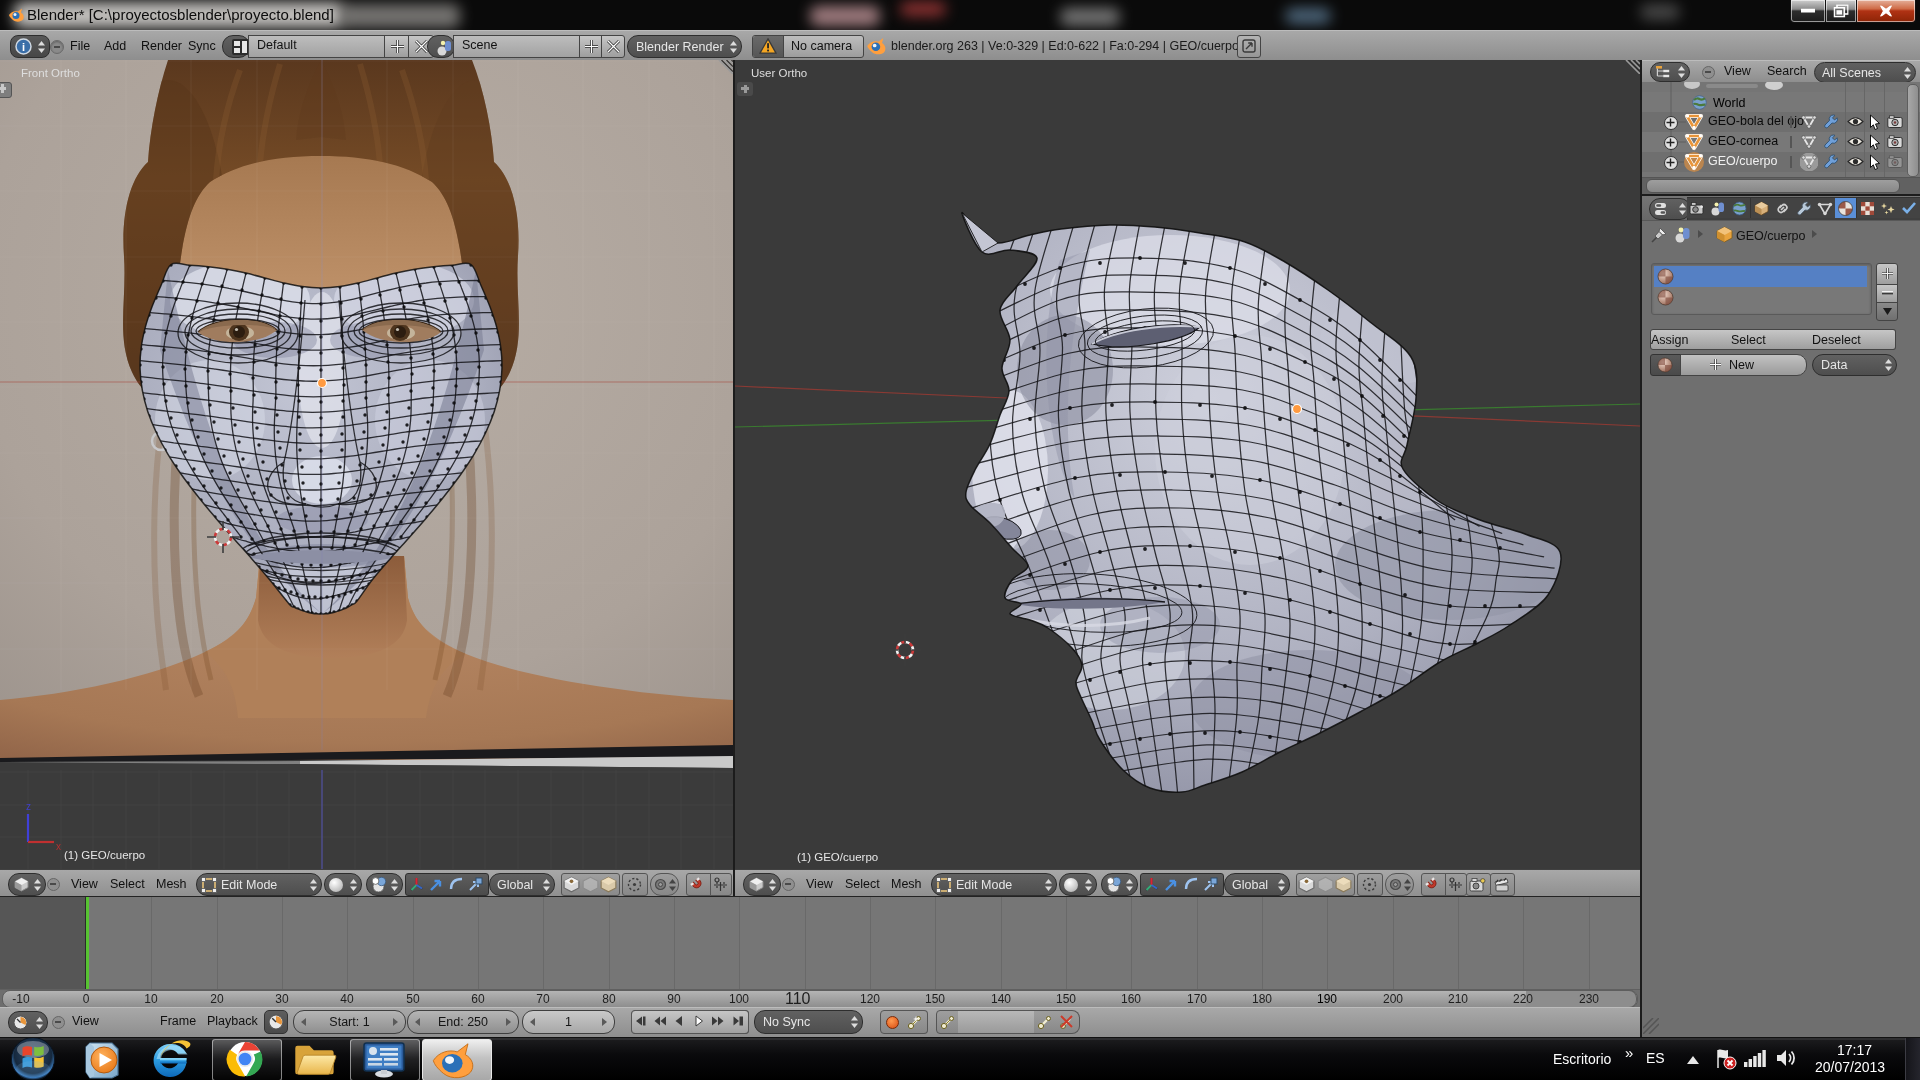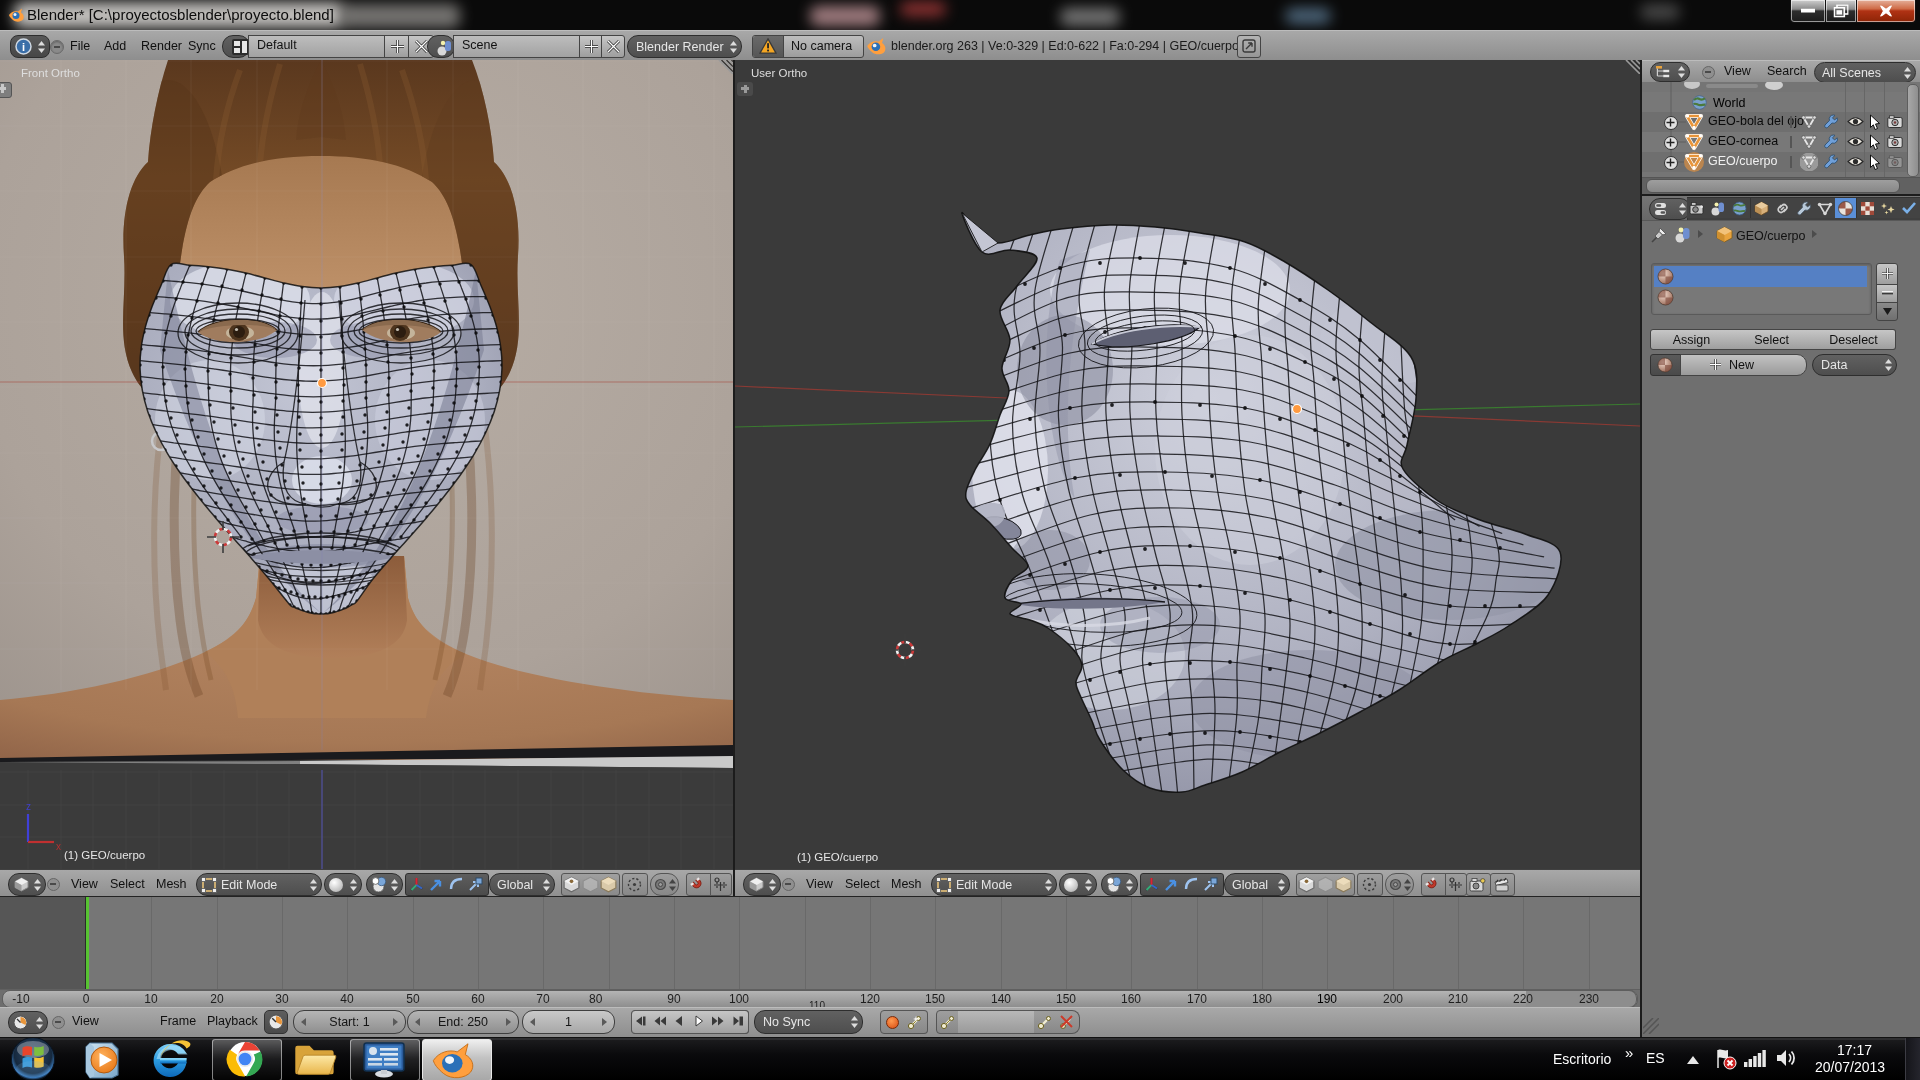--- a/index.html
+++ b/index.html
@@ -18,21 +18,21 @@
 color:#e6e6e6;font-size:12.5px;}
 .dd .lbl{position:absolute;left:8px;top:50%;transform:translateY(-50%);white-space:nowrap;}
 .updn{position:absolute;right:3px;top:50%;transform:translateY(-50%);width:9px;height:14px;}
 .lite{position:absolute;background:linear-gradient(#c6c6c6,#9e9e9e);border:1px solid #444;border-radius:3px;color:#111;font-size:12.5px;}
 .pill{position:absolute;background:linear-gradient(#b5b5b5,#8f8f8f);border:1px solid #3f3f3f;border-radius:11px;color:#151515;font-size:12.5px;}
 .pill .lbl{position:absolute;width:100%;text-align:center;top:50%;transform:translateY(-50%);}
 .arrL{position:absolute;left:7px;top:50%;transform:translateY(-50%);width:0;height:0;
 border-top:4px solid transparent;border-bottom:4px solid transparent;border-right:5px solid #5a5a5a;}
 .arrR{position:absolute;right:7px;top:50%;transform:translateY(-50%);width:0;height:0;
 border-top:4px solid transparent;border-bottom:4px solid transparent;border-left:5px solid #5a5a5a;}
-.ctext{position:absolute;width:100%;text-align:center;top:50%;transform:translateY(-50%);}
+.ctext{position:absolute;width:100%;text-align:left;top:50%;transform:translateY(-50%);}
 
 #leftview{left:0;top:60px;width:733px;height:837px;background:#3b3b3b;overflow:hidden;}
 #rightview{left:735px;top:60px;width:905px;height:837px;background:#3a3a3a;overflow:hidden;}
 .vhead{position:absolute;left:0;bottom:0;width:100%;height:27px;
 background:linear-gradient(#a8a8a8,#8f8f8f);border-top:1px solid #404040;}
 .vlabel{position:absolute;left:21px;top:7px;font-size:11.5px;color:#dedede;}
 .objlabel{position:absolute;font-size:11.5px;color:#e6e6e6;}
 
 #outliner{left:1642px;top:60px;width:278px;height:134px;background:#717171;overflow:hidden;}
 #outliner .rowtxt{position:absolute;top:3px;font-size:12.5px;color:#000000;}
@@ -1693,24 +1693,24 @@
     <div style="position:absolute;left:1526px;top:93px;width:110px;height:16px;border-radius:0 8px 8px 0;background:#8d8d8d;border:1px solid #5e5e5e;border-left:none;"></div>
     <div style="position:absolute;left:1px;top:95px;width:40px;text-align:center;font-size:12px;color:#1e1e1e;">-10</div>
     <div style="position:absolute;left:66px;top:95px;width:40px;text-align:center;font-size:12px;color:#1e1e1e;">0</div>
     <div style="position:absolute;left:131px;top:95px;width:40px;text-align:center;font-size:12px;color:#1e1e1e;">10</div>
     <div style="position:absolute;left:197px;top:95px;width:40px;text-align:center;font-size:12px;color:#1e1e1e;">20</div>
     <div style="position:absolute;left:262px;top:95px;width:40px;text-align:center;font-size:12px;color:#1e1e1e;">30</div>
     <div style="position:absolute;left:327px;top:95px;width:40px;text-align:center;font-size:12px;color:#1e1e1e;">40</div>
     <div style="position:absolute;left:393px;top:95px;width:40px;text-align:center;font-size:12px;color:#1e1e1e;">50</div>
     <div style="position:absolute;left:458px;top:95px;width:40px;text-align:center;font-size:12px;color:#1e1e1e;">60</div>
     <div style="position:absolute;left:523px;top:95px;width:40px;text-align:center;font-size:12px;color:#1e1e1e;">70</div>
-    <div style="position:absolute;left:589px;top:95px;width:40px;text-align:left;font-size:12px;color:#1e1e1e;">80</div>
+    <div style="position:absolute;left:589px;top:95px;width:40px;text-align:center;font-size:12px;color:#1e1e1e;">80</div>
     <div style="position:absolute;left:654px;top:95px;width:40px;text-align:center;font-size:12px;color:#1e1e1e;">90</div>
     <div style="position:absolute;left:719px;top:95px;width:40px;text-align:center;font-size:12px;color:#1e1e1e;">100</div>
-    <div style="position:absolute;left:785px;top:103px;width:40px;text-align:right;font-size:10px;color:#1e1e1e;">110</div>
+    <div style="position:absolute;left:785px;top:93px;width:40px;text-align:left;font-size:16px;color:#1e1e1e;">110</div>
     <div style="position:absolute;left:850px;top:95px;width:40px;text-align:center;font-size:12px;color:#1e1e1e;">120</div>
     <div style="position:absolute;left:915px;top:95px;width:40px;text-align:center;font-size:12px;color:#1e1e1e;">150</div>
     <div style="position:absolute;left:981px;top:95px;width:40px;text-align:center;font-size:12px;color:#1e1e1e;">140</div>
     <div style="position:absolute;left:1046px;top:95px;width:40px;text-align:center;font-size:12px;color:#1e1e1e;">150</div>
     <div style="position:absolute;left:1111px;top:95px;width:40px;text-align:center;font-size:12px;color:#1e1e1e;">160</div>
     <div style="position:absolute;left:1177px;top:95px;width:40px;text-align:center;font-size:12px;color:#1e1e1e;">170</div>
     <div style="position:absolute;left:1242px;top:95px;width:40px;text-align:center;font-size:12px;color:#1e1e1e;">180</div>
     <div style="position:absolute;left:1307px;top:95px;width:40px;text-align:center;font-size:12px;color:#000000;">190</div>
     <div style="position:absolute;left:1373px;top:95px;width:40px;text-align:center;font-size:12px;color:#1e1e1e;">200</div>
     <div style="position:absolute;left:1438px;top:95px;width:40px;text-align:center;font-size:12px;color:#1e1e1e;">210</div>

